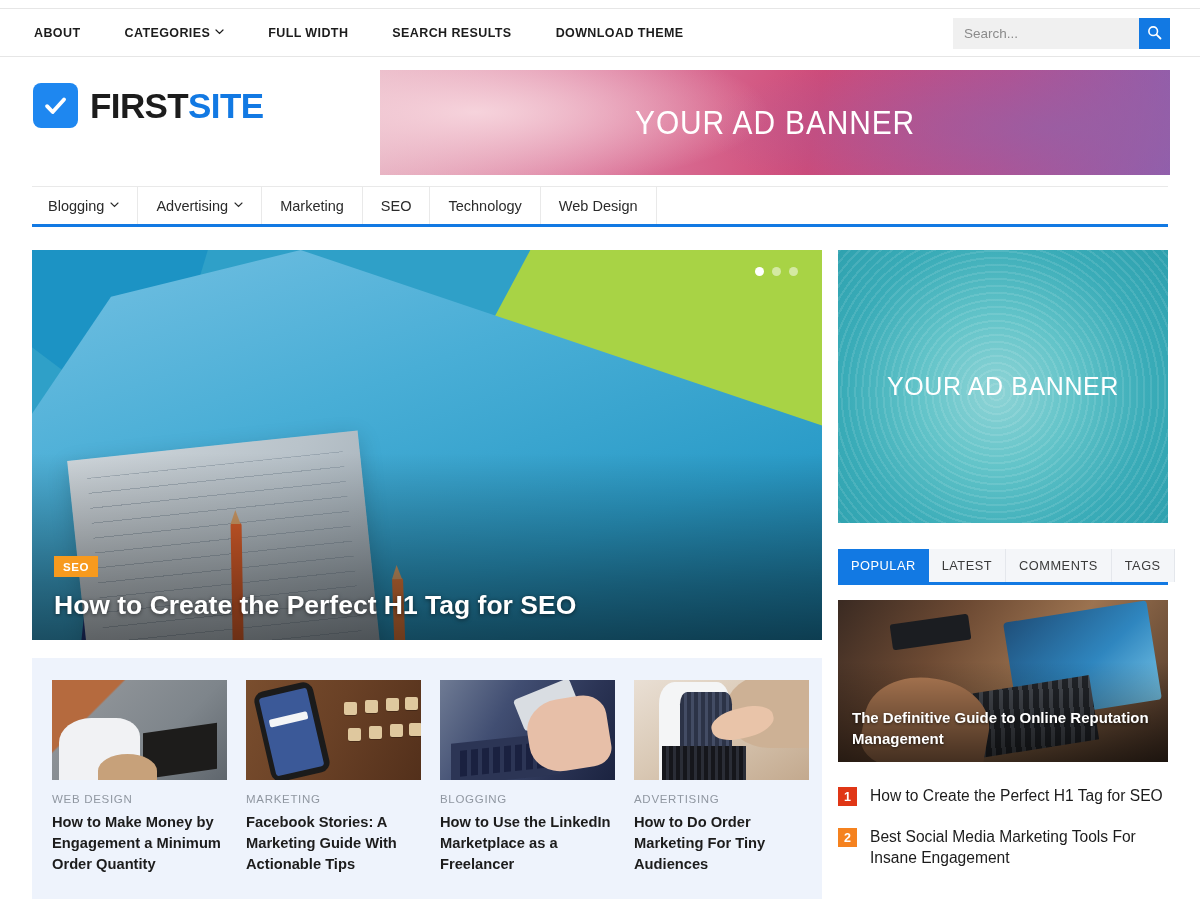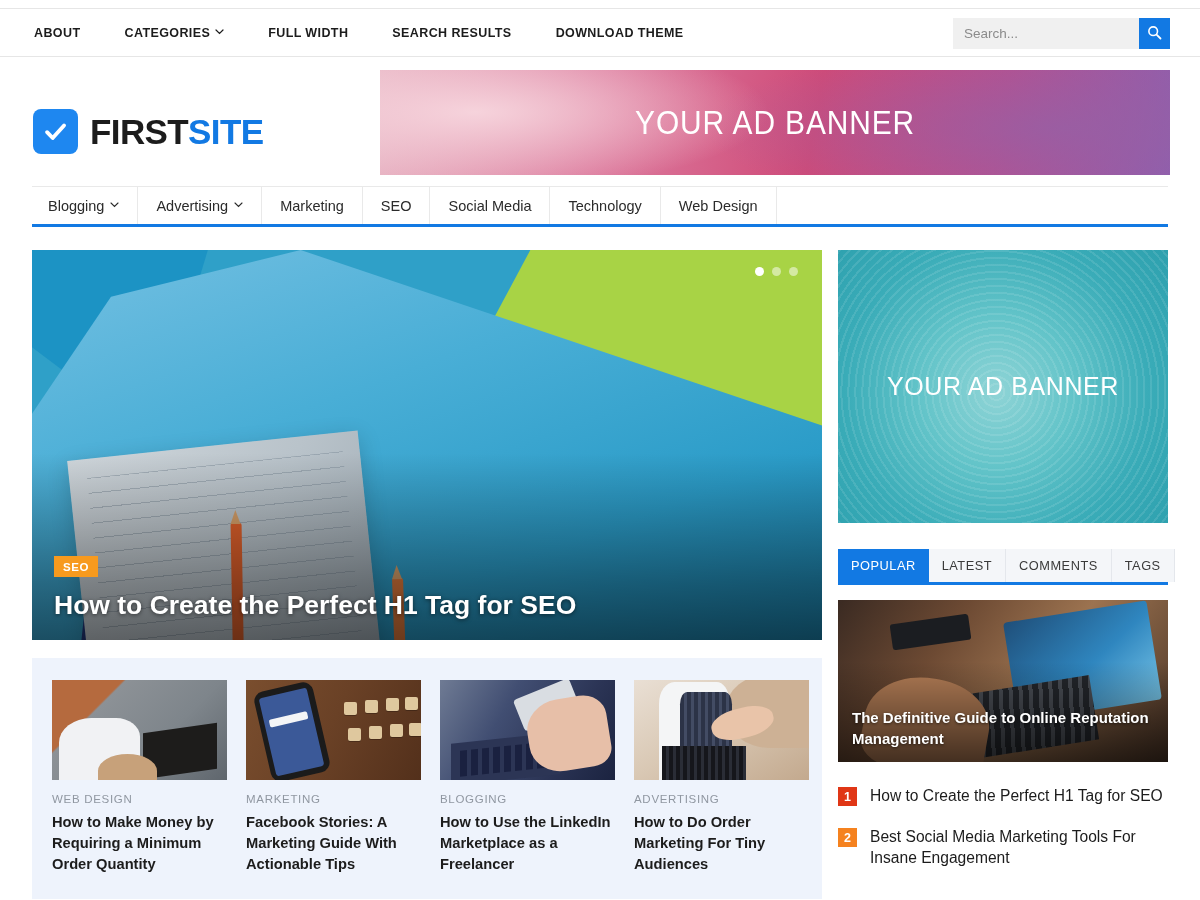--- a/index.html
+++ b/index.html
@@ -54,21 +54,21 @@
     border: none; cursor: pointer;
     display: flex; align-items: center; justify-content: center;
   }
 
   
   .header {
     position: absolute; left: 0; top: 58px;
     width: 1200px; height: 127px; background: #fff;
   }
   .logo {
-    position: absolute; left: 33px; top: 51px;
+    position: absolute; left: 33px; top: 25px;
     display: flex; align-items: center; gap: 12px;
     cursor: pointer;
   }
   .logo-mark {
     width: 45px; height: 45px; border-radius: 8px; background: #1e87f0;
     display: flex; align-items: center; justify-content: center;
   }
   .logo-text { font-size: 35px; font-weight: bold; letter-spacing: -0.6px; line-height: 1; }
   .logo-first { color: #1c1c1c; }
   .logo-site  { color: #1279e3; }
@@ -341,23 +341,20 @@
           </svg>
       </span>
     </div>
     <div class="mainnav-item">
       <span>Marketing</span>
     </div>
     <div class="mainnav-item">
       <span>SEO</span>
     </div>
     <div class="mainnav-item">
-      <span>Social Media</span>
-    </div>
-    <div class="mainnav-item">
       <span>Technology</span>
     </div>
     <div class="mainnav-item">
       <span>Web Design</span>
     </div>
   </nav>
 
   <div class="content">
 
     <div class="col-main">
@@ -401,21 +398,21 @@
 
         <div class="subcard">
           <div class="subthumb">
             <div class="art t1">
               <span class="w"></span>
                 <span class="lap"></span>
                 <span class="hair"></span>
             </div>
           </div>
           <div class="subcat">WEB DESIGN</div>
-          <div class="subtitle">How to Make Money by Requiring a Minimum Order Quantity</div>
+          <div class="subtitle">How to Make Money by Engagement a Minimum Order Quantity</div>
         </div>
 
         <div class="subcard">
           <div class="subthumb">
             <div class="art t2">
               <span class="phone">
                   <span class="scr"></span>
                 </span>
               <span class="tile" style="left:56%;top:22%"></span>
               <span class="tile" style="left:68%;top:20%"></span>

